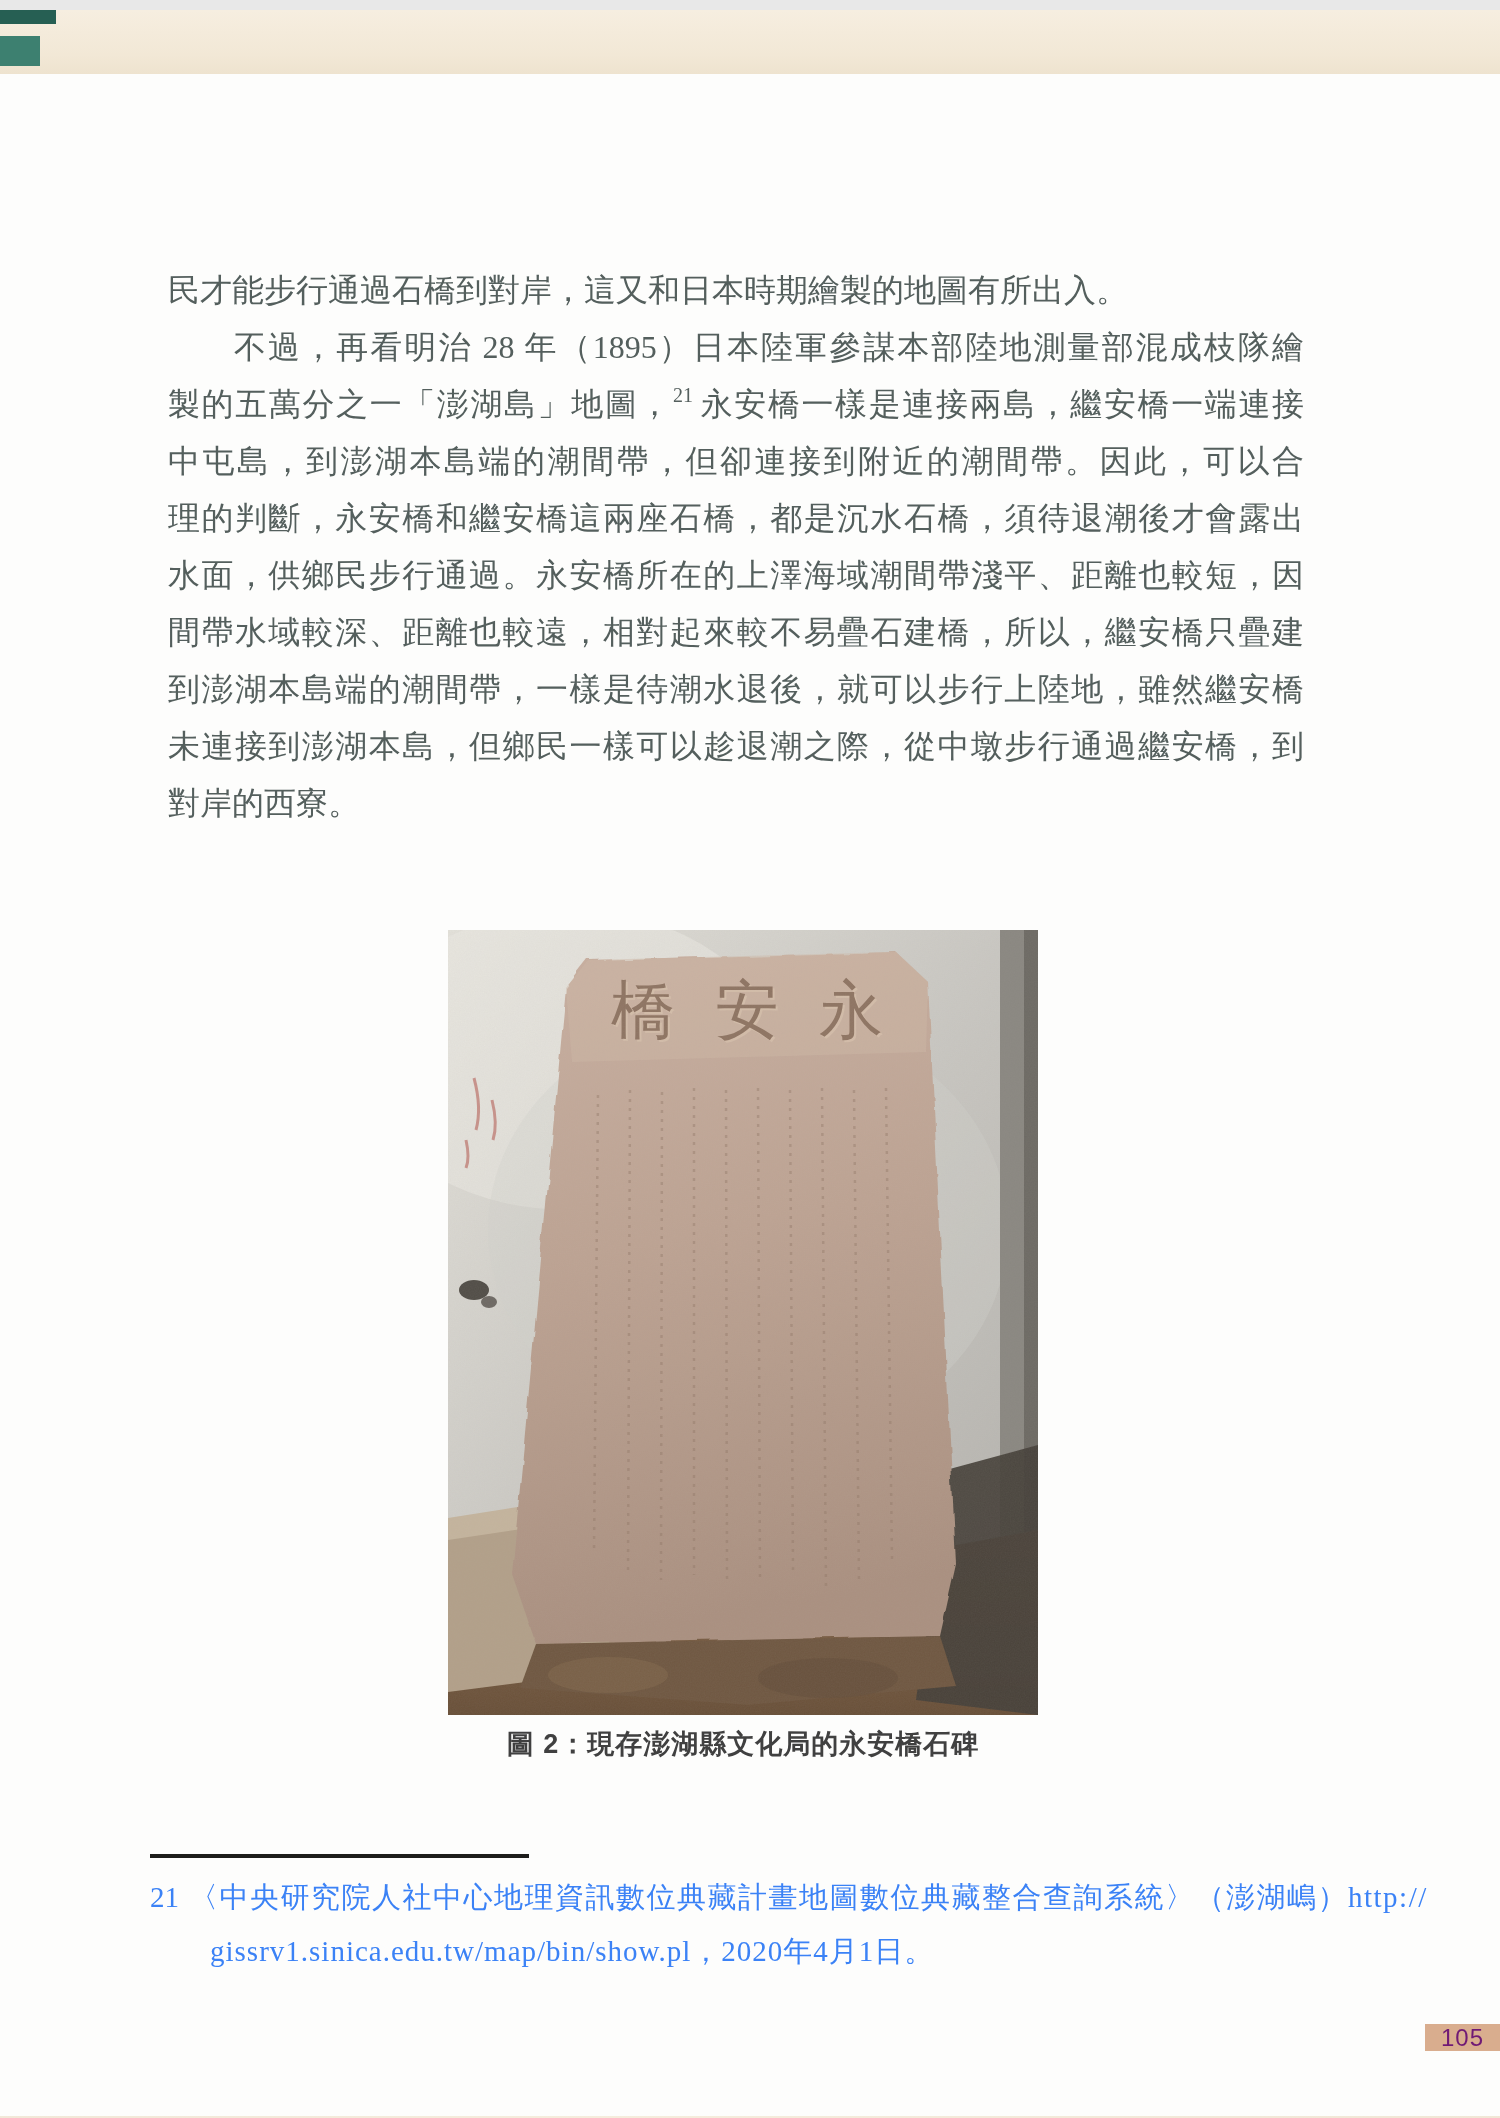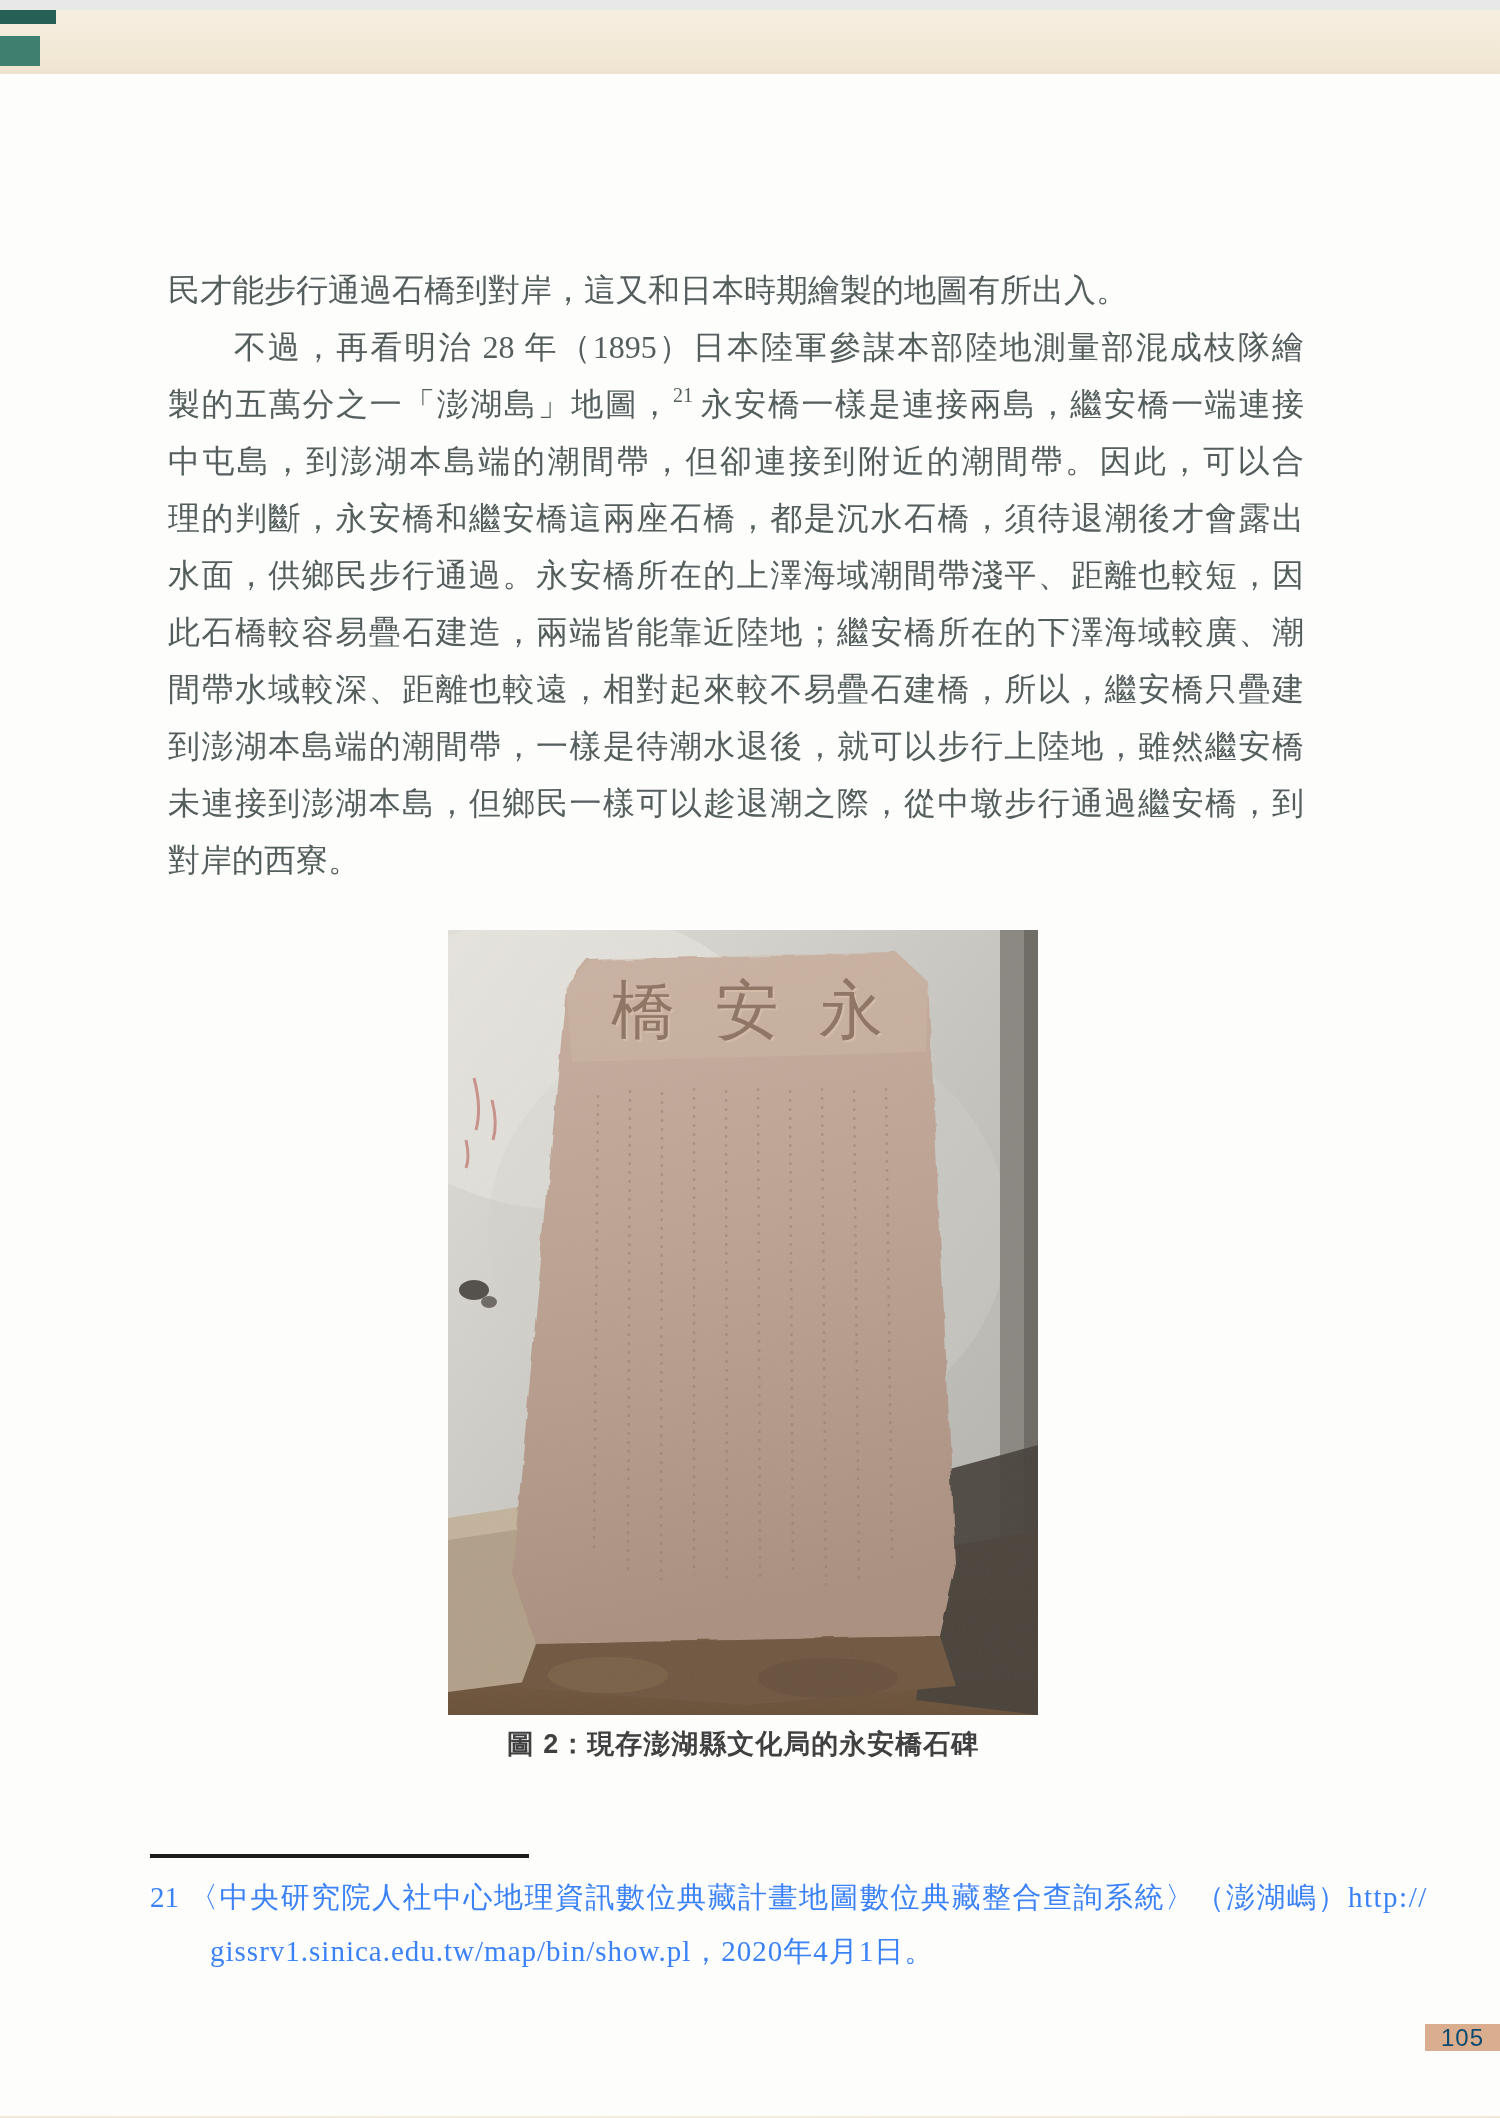--- a/index.html
+++ b/index.html
@@ -36,40 +36,39 @@
   
   .fn-rule{position:absolute;left:150px;top:1844px;width:379px;height:4px;background:#1d1d1b;}
   .footnote{position:absolute;left:150px;top:1860px;width:1290px;
     font-size:29px;color:#3b82f6;line-height:54px;}
   .fn-line1 .fn-num{margin-right:10px;letter-spacing:0;}
   .fn-line1 .fn-text{letter-spacing:1.5px;}
   .fn-line2{padding-left:60px;letter-spacing:1px;}
 
   
   .pagenum{position:absolute;left:1425px;top:2014px;width:75px;height:27px;
-    background:#d9ad8e;color:#0c4a6e;font-family:"Liberation Sans","DejaVu Sans",sans-serif;
+    background:#d9ad8e;color:#701a75;font-family:"Liberation Sans","DejaVu Sans",sans-serif;
     font-size:24px;line-height:27px;text-align:center;letter-spacing:1px;}
 </style>
 </head>
 <body>
 
 <div class="page">
 
   <div class="top-strip"></div>
   <div class="corner-mark-1"></div>
   <div class="corner-mark-2"></div>
 
   <div class="body-text">
     <div class="bline">民才能步行通過石橋到對岸，這又和日本時期繪製的地圖有所出入。</div>
     <div class="bline j indent">不過，再看明治 28 年（1895）日本陸軍參謀本部陸地測量部混成枝隊繪</div>
     <div class="bline j"><span>製的五萬分之一「澎湖島」地圖，</span><span class="fn-sup">21</span><span>永安橋一樣是連接兩島，繼安橋一端連接</span></div>
     <div class="bline j">中屯島，到澎湖本島端的潮間帶，但卻連接到附近的潮間帶。因此，可以合</div>
     <div class="bline j">理的判斷，永安橋和繼安橋這兩座石橋，都是沉水石橋，須待退潮後才會露出</div>
     <div class="bline j">水面，供鄉民步行通過。永安橋所在的上澤海域潮間帶淺平、距離也較短，因</div>
-    <div class="bline j">此石橋較容易疊石建造，兩端皆能靠近陸地；繼安橋所在的下澤海域較廣、潮</div>
     <div class="bline j">間帶水域較深、距離也較遠，相對起來較不易疊石建橋，所以，繼安橋只疊建</div>
     <div class="bline j">到澎湖本島端的潮間帶，一樣是待潮水退後，就可以步行上陸地，雖然繼安橋</div>
     <div class="bline j">未連接到澎湖本島，但鄉民一樣可以趁退潮之際，從中墩步行通過繼安橋，到</div>
     <div class="bline">對岸的西寮。</div>
   </div>
 
   <div class="photo">
     <svg viewBox="0 0 590 785" width="590" height="785">
       <defs>
         <linearGradient id="wallG" x1="0" y1="0" x2="1" y2="1">

